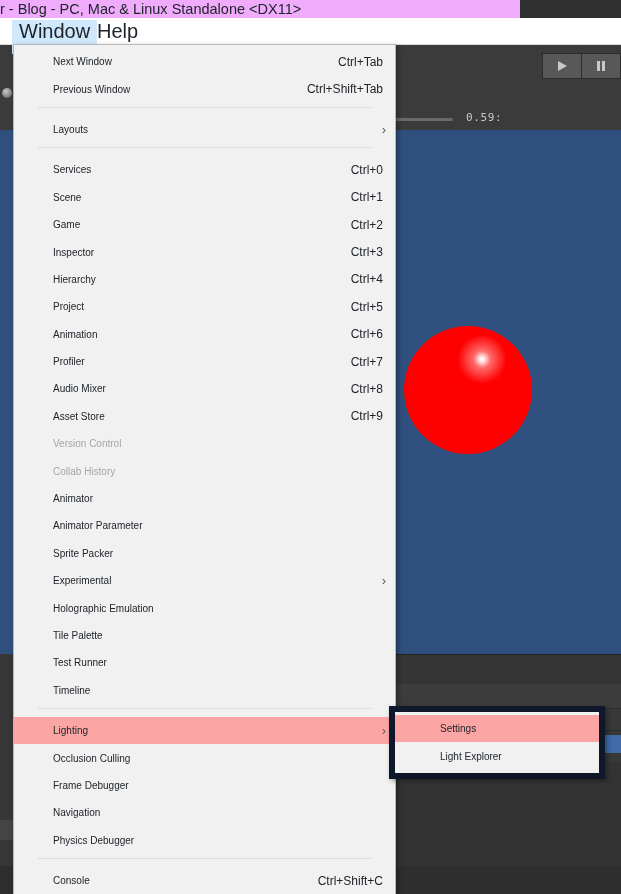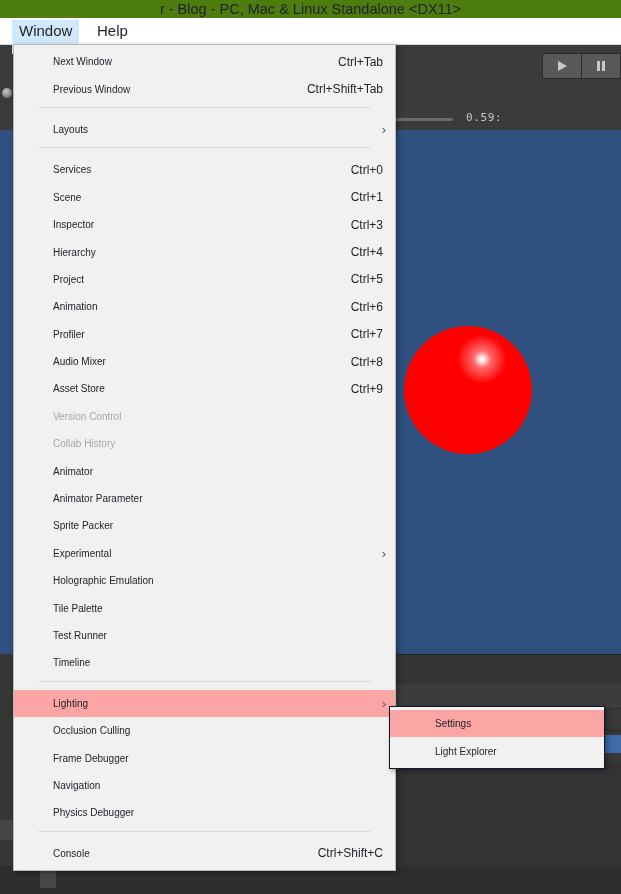--- a/index.html
+++ b/index.html
@@ -19,42 +19,41 @@
   
   #editor-bg {
     position: absolute;
     left: 0; top: 0;
     width: 621px; height: 894px;
     background: #303030;
   }
   .title-bar {
     position: absolute;
     left: 0; top: 0;
-    width: 621px; height: 18px;
-    background: #4d7c0f;
+    width: 520px; height: 18px;
+    background: #f0abfc;
     color: #20252b;
     font-size: 14.5px;
     line-height: 18px;
     white-space: nowrap;
     overflow: hidden;
-    text-align: center;
   }
   .menu-bar {
     position: absolute;
     left: 0; top: 18px;
     width: 621px; height: 26px;
     background: #ffffff;
     border-bottom: 1px solid #d8d8d8;
   }
   .menu-bar-item {
     position: absolute;
     top: 2px;
     height: 34px;
     line-height: 22px;
-    font-size: 15px;
+    font-size: 20px;
     color: #20252b;
     padding: 0 7px;
     white-space: nowrap;
   }
   .menu-bar-item.active {
     background: #cfe8fb;
   }
   #mb-window { left: 12px; }
   #mb-help { left: 90px; }
 
@@ -267,21 +266,21 @@
     background: #dcdcdc;
   }
   .mi-sep-wrap { height: 9px; display:block; }
 
   
   #lighting-submenu {
     position: absolute;
     left: 389px; top: 706px;
     width: 216px;
     background: #f1f1f1;
-    border: 1px solid #0f172a;
+    border: 6px solid #0f172a;
     box-shadow: 2px 2px 5px rgba(0,0,0,0.35);
     padding: 3px 0;
     box-sizing: border-box;
   }
   #lighting-submenu .mi-label { left: 45px; }
 </style>
 </head>
 <body>
 
 <div id="editor-bg">
@@ -362,20 +361,24 @@
     </div>
     <div class="mi">
       <span class="mi-label">Services</span>
       <span class="mi-shortcut">Ctrl+0</span>
     </div>
     <div class="mi">
       <span class="mi-label">Scene</span>
       <span class="mi-shortcut">Ctrl+1</span>
     </div>
     <div class="mi">
+      <span class="mi-label">Game</span>
+      <span class="mi-shortcut">Ctrl+2</span>
+    </div>
+    <div class="mi">
       <span class="mi-label">Inspector</span>
       <span class="mi-shortcut">Ctrl+3</span>
     </div>
     <div class="mi">
       <span class="mi-label">Hierarchy</span>
       <span class="mi-shortcut">Ctrl+4</span>
     </div>
     <div class="mi">
       <span class="mi-label">Project</span>
       <span class="mi-shortcut">Ctrl+5</span>

